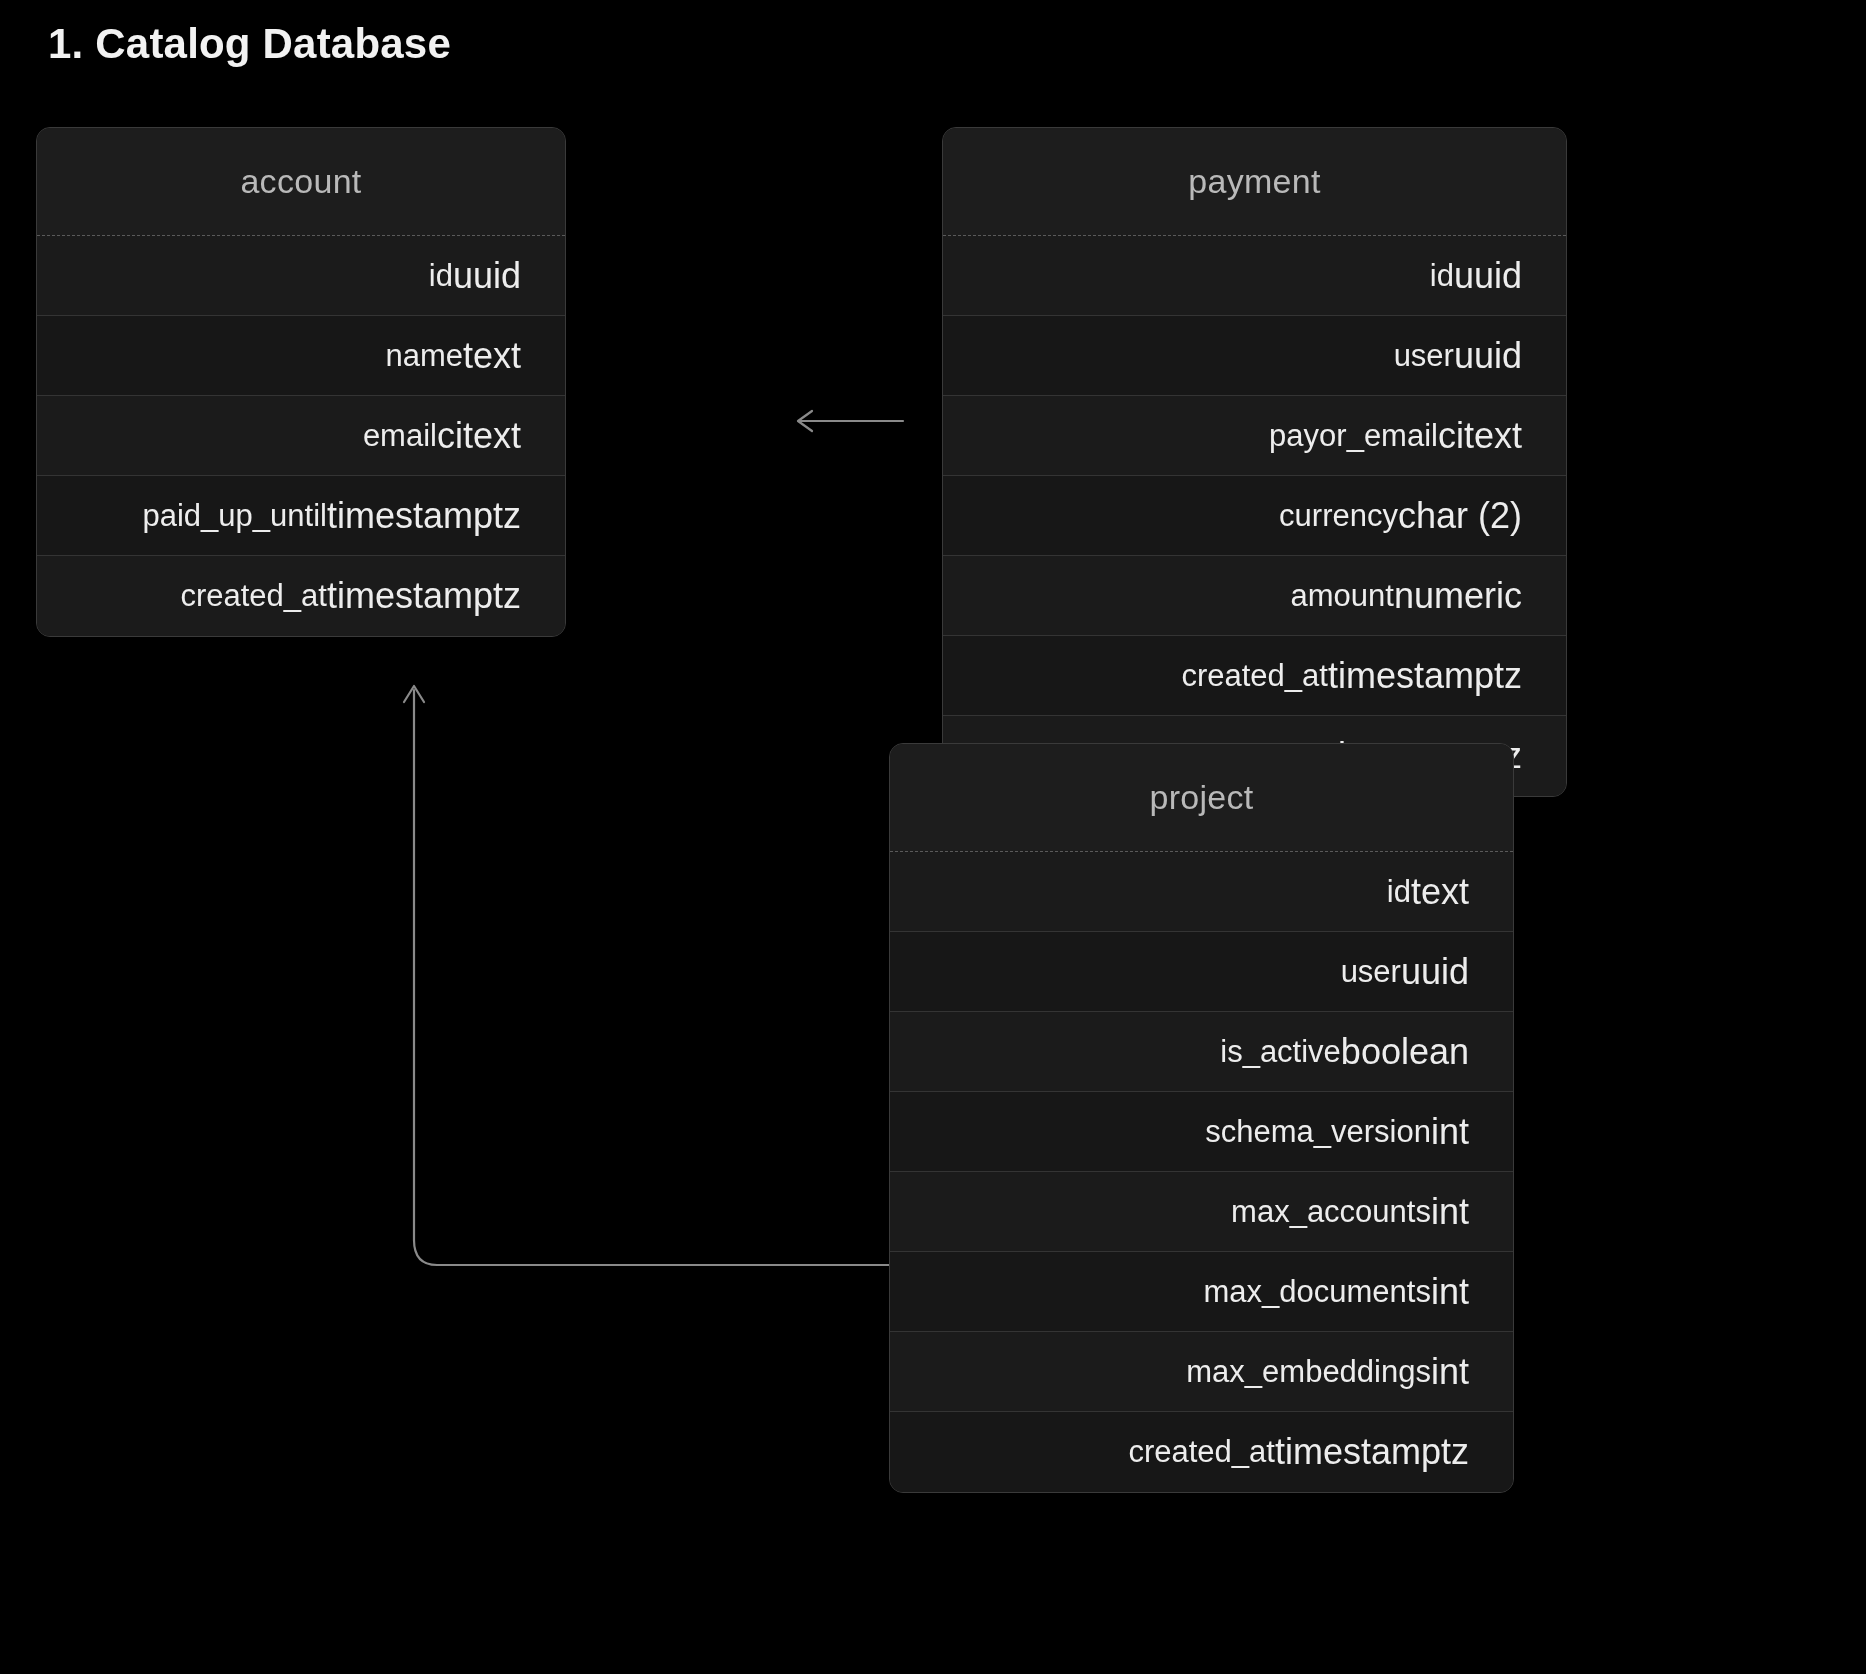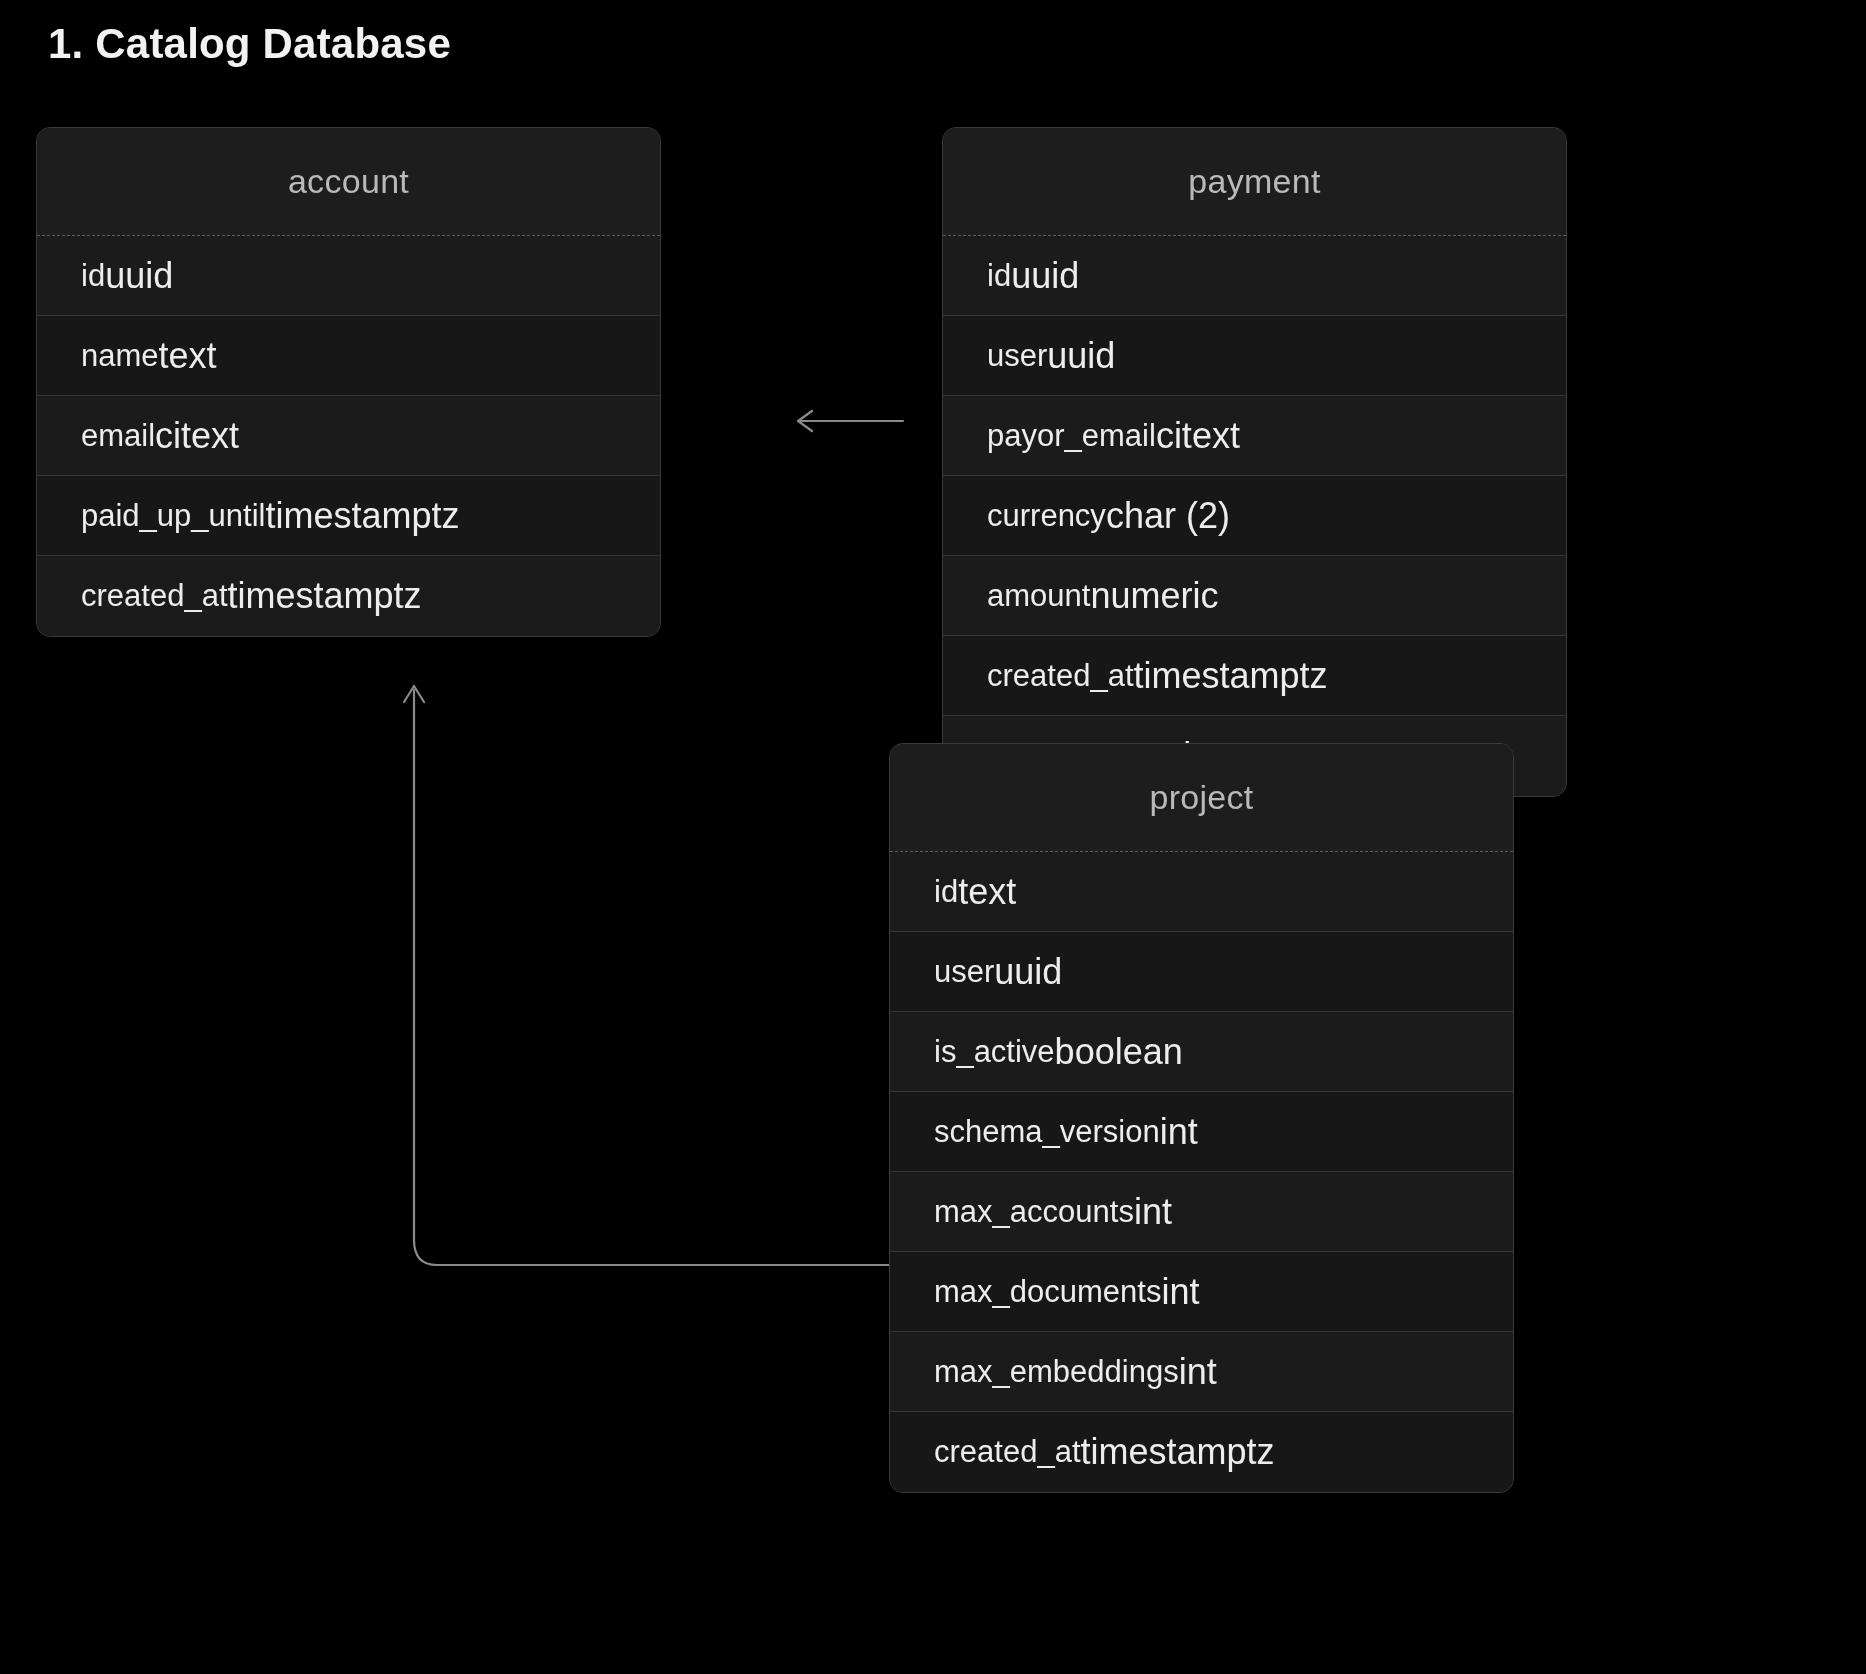--- a/index.html
+++ b/index.html
@@ -63,21 +63,21 @@
   .table-title {
     font-size: 34px;
     font-weight: 400;
     color: #b9b9b9;
     letter-spacing: 0.3px;
   }
 
   .field-row {
     display: flex;
     align-items: center;
-    justify-content: flex-start;
+    justify-content: flex-end;
     height: 80px;
     padding: 0 44px;
     box-sizing: border-box;
     border-bottom: 1px solid #343434;
     background: #171717;
   }
   .field-row:nth-child(even) {
     background: #1b1b1b;
   }
   .field-row:last-child {
@@ -109,21 +109,21 @@
     <g stroke="#8a8a8a" stroke-width="2.2" fill="none" stroke-linecap="round" stroke-linejoin="round">
 
       <path d="M 903 421 L 800 421"></path>
       <path d="M 812 411 L 798 421 L 812 431"></path>
 
       <path d="M 903 1265 L 437 1265 Q 414 1265 414 1240 L 414 690"></path>
       <path d="M 404 702 L 414 686 L 424 702"></path>
     </g>
   </svg>
 
-  <div class="table-card" style="left:36px; top:127px; width:625px;">
+  <div class="table-card" style="left:36px; top:127px; width:530px;">
     <div class="table-header">
       <span class="table-title">account</span>
     </div>
     <div class="field-row">
       <span class="field-name">id</span>
       <span class="field-type">uuid</span>
     </div>
     <div class="field-row">
       <span class="field-name">name</span>
       <span class="field-type">text</span>

